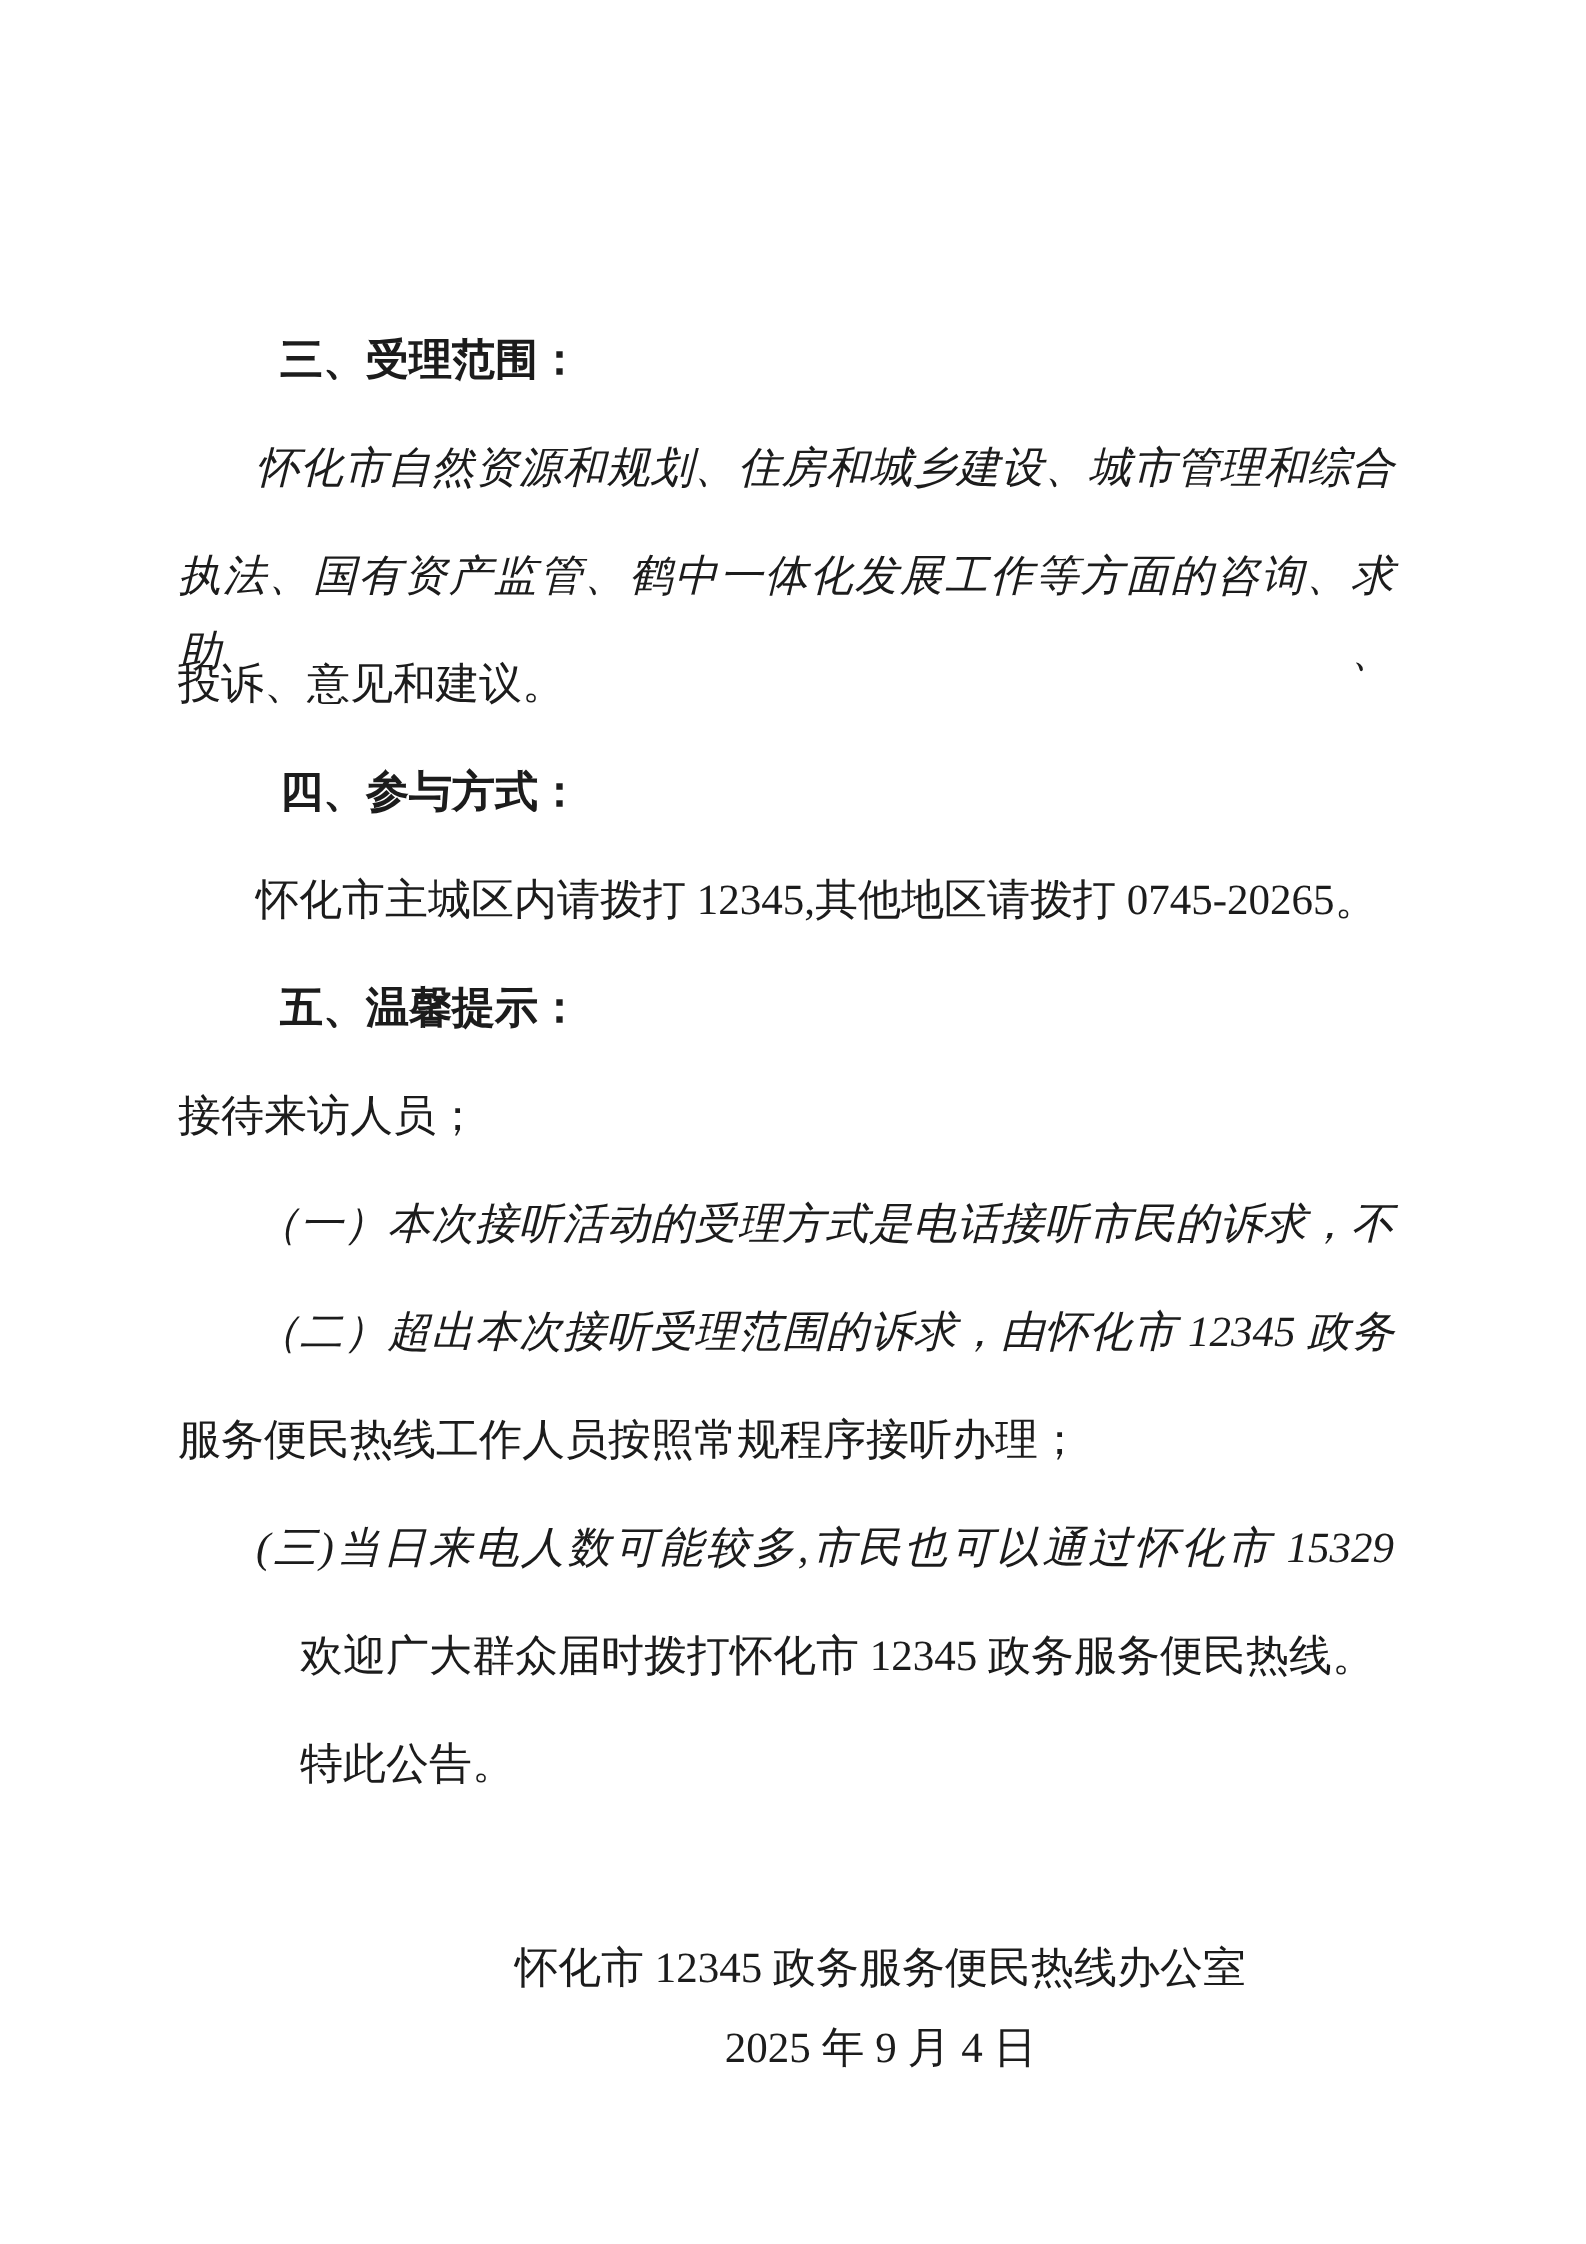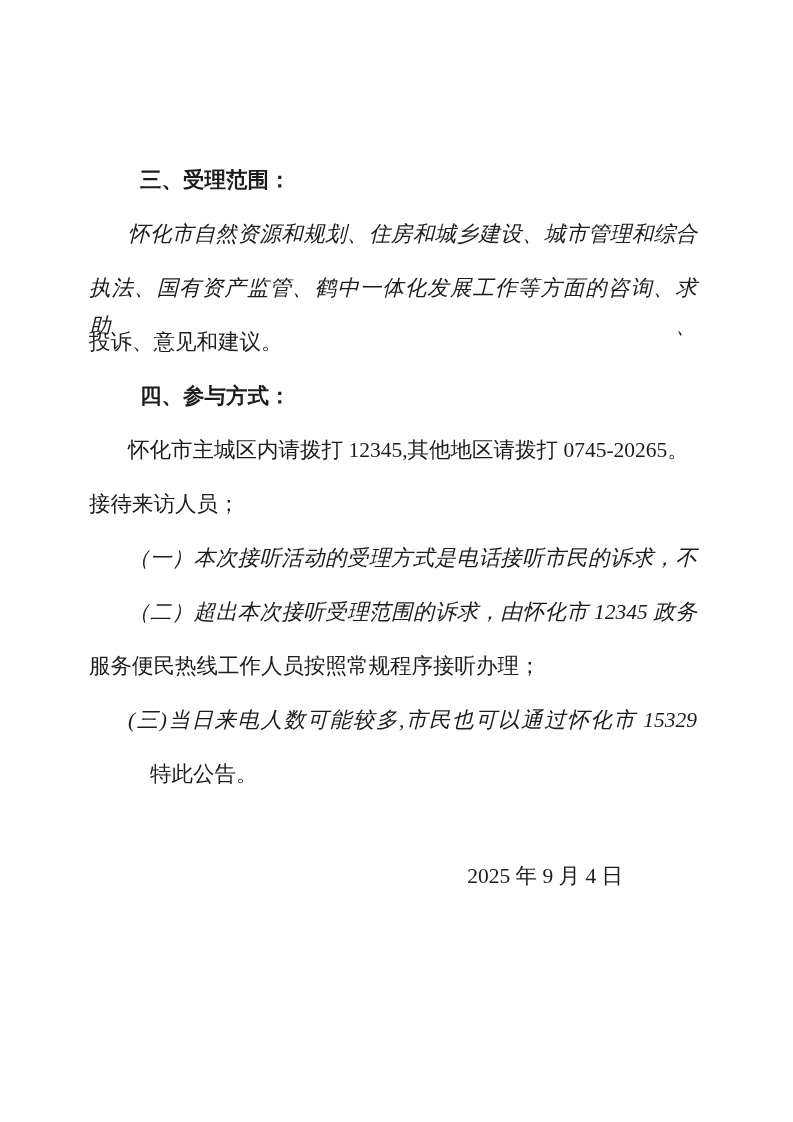--- a/index.html
+++ b/index.html
@@ -63,26 +63,29 @@
   <div class="content">
 
     <div class="line heading indent-head">三、受理范围：</div>
     <div class="line indent justify">怀化市自然资源和规划、住房和城乡建设、城市管理和综合</div>
     <div class="line justify">执法、国有资产监管、鹤中一体化发展工作等方面的咨询、求助、</div>
     <div class="line">投诉、意见和建议。</div>
 
     <div class="line heading indent-head">四、参与方式：</div>
     <div class="line indent">怀化市主城区内请拨打 12345,其他地区请拨打 0745-20265。</div>
 
+    <div class="line heading indent-head">五、温馨提示：</div>
     <div class="line">接待来访人员；</div>
     <div class="line indent justify">（一）本次接听活动的受理方式是电话接听市民的诉求，不</div>
     <div class="line indent justify">（二）超出本次接听受理范围的诉求，由怀化市 12345 政务</div>
     <div class="line">服务便民热线工作人员按照常规程序接听办理；</div>
     <div class="line indent justify">(三)当日来电人数可能较多,市民也可以通过怀化市 15329</div>
 
+    <div class="line indent-lg">欢迎广大群众届时拨打怀化市 12345 政务服务便民热线。</div>
     <div class="line indent-lg">特此公告。</div>
 
     <div class="signature-block">
+      <div class="sig-line">怀化市 12345 政务服务便民热线办公室</div>
       <div class="sig-line">2025 年 9 月 4 日</div>
     </div>
 
   </div>
 </div>
 
 </body></html>

